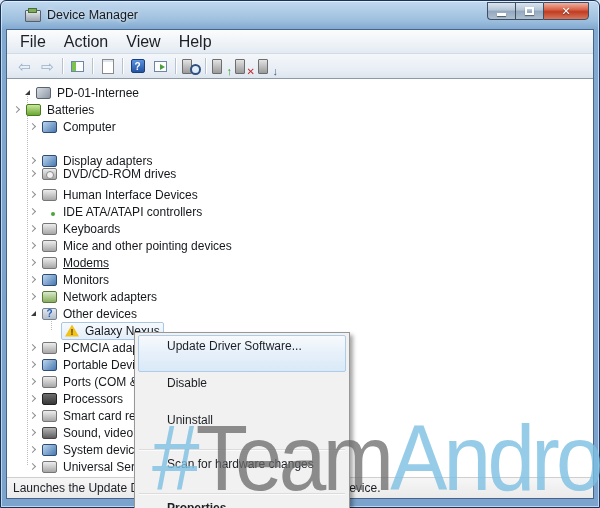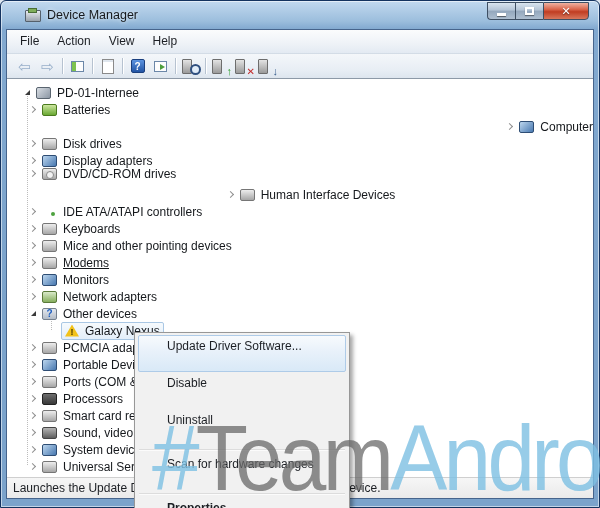--- a/index.html
+++ b/index.html
@@ -46,21 +46,21 @@
   
   .client{
     position:absolute;left:5px;right:5px;top:28px;bottom:8px;
     background:#fff;border:1px solid #46648c;box-sizing:border-box;overflow:hidden;
   }
   .menubar{
     position:absolute;left:0;right:0;top:0;height:23px;
     background:linear-gradient(#fbfcfd,#eef2f7 60%,#e3eaf2);
     border-bottom:1px solid #d3dce6;display:flex;align-items:center;
   }
-  .menu-item{font-size:12px;color:#1c1f24;padding:0 9px;line-height:23px;}
+  .menu-item{font-size:16px;color:#1c1f24;padding:0 9px;line-height:23px;}
   .menu-item:first-child{margin-left:4px;}
   .toolbar{
     position:absolute;left:0;right:0;top:24px;height:25px;
     background:linear-gradient(#f4f7fa,#e7edf4 70%,#dde5ee);
     border-bottom:1px solid #8d99a7;
     display:flex;align-items:center;padding-left:6px;box-sizing:border-box;
   }
   .tb-btn{width:23px;height:21px;display:flex;align-items:center;justify-content:center;position:relative;}
   .tsep{width:1px;height:16px;background:#b6c2d0;margin:0 3px;box-shadow:1px 0 0 #fff;}
   .nav-arrow{font-size:15px;color:#97aec9;line-height:1;}
@@ -224,56 +224,49 @@
     <div class="tree" id="tree">
       <div class="guide" style="left:20px;top:14px;bottom:12px;"></div>
       <div class="guide" style="left:44px;top:236px;height:14px;"></div>
     <div class="trow" style="top: 4px; padding-left: 14px;">
           <span class="twrap">
             <span class="tw-exp"></span>
           </span>
           <span class="ti ic-pc"></span>
           <span>PD-01-Internee</span>
         </div>
-        <div class="trow" style="top: 21px; padding-left: 20px;">
+        <div class="trow" style="top: 21px; padding-left: 4px;">
           <span class="twrap">
             <span class="tw-col"></span>
           </span>
           <span class="ti ic-battery"></span>
           <span>Batteries</span>
         </div>
-        <div class="trow" style="top: 38px; padding-left: 20px; justify-content: flex-end;">
+        <div class="trow" style="top: 38px; padding-left: 20px;">
           <span class="twrap">
             <span class="tw-col"></span>
           </span>
           <span class="ti ic-computer"></span>
           <span>Computer</span>
         </div>
-        <div class="trow" style="top: 55px; padding-left: 20px;">
-          <span class="twrap">
-            <span class="tw-col"></span>
-          </span>
-          <span class="ti ic-drive"></span>
-          <span>Disk drives</span>
-        </div>
         <div class="trow" style="top: 72px; padding-left: 20px;">
           <span class="twrap">
             <span class="tw-col"></span>
           </span>
           <span class="ti ic-display"></span>
           <span>Display adapters</span>
         </div>
         <div class="trow" style="top: 85px; padding-left: 20px;">
           <span class="twrap">
             <span class="tw-col"></span>
           </span>
           <span class="ti ic-dvd"></span>
           <span>DVD/CD-ROM drives</span>
         </div>
-        <div class="trow" style="top: 106px; padding-left: 20px; justify-content: center;">
+        <div class="trow" style="top: 106px; padding-left: 20px;">
           <span class="twrap">
             <span class="tw-col"></span>
           </span>
           <span class="ti ic-hid"></span>
           <span>Human Interface Devices</span>
         </div>
         <div class="trow" style="top: 123px; padding-left: 20px;">
           <span class="twrap">
             <span class="tw-col"></span>
           </span>

